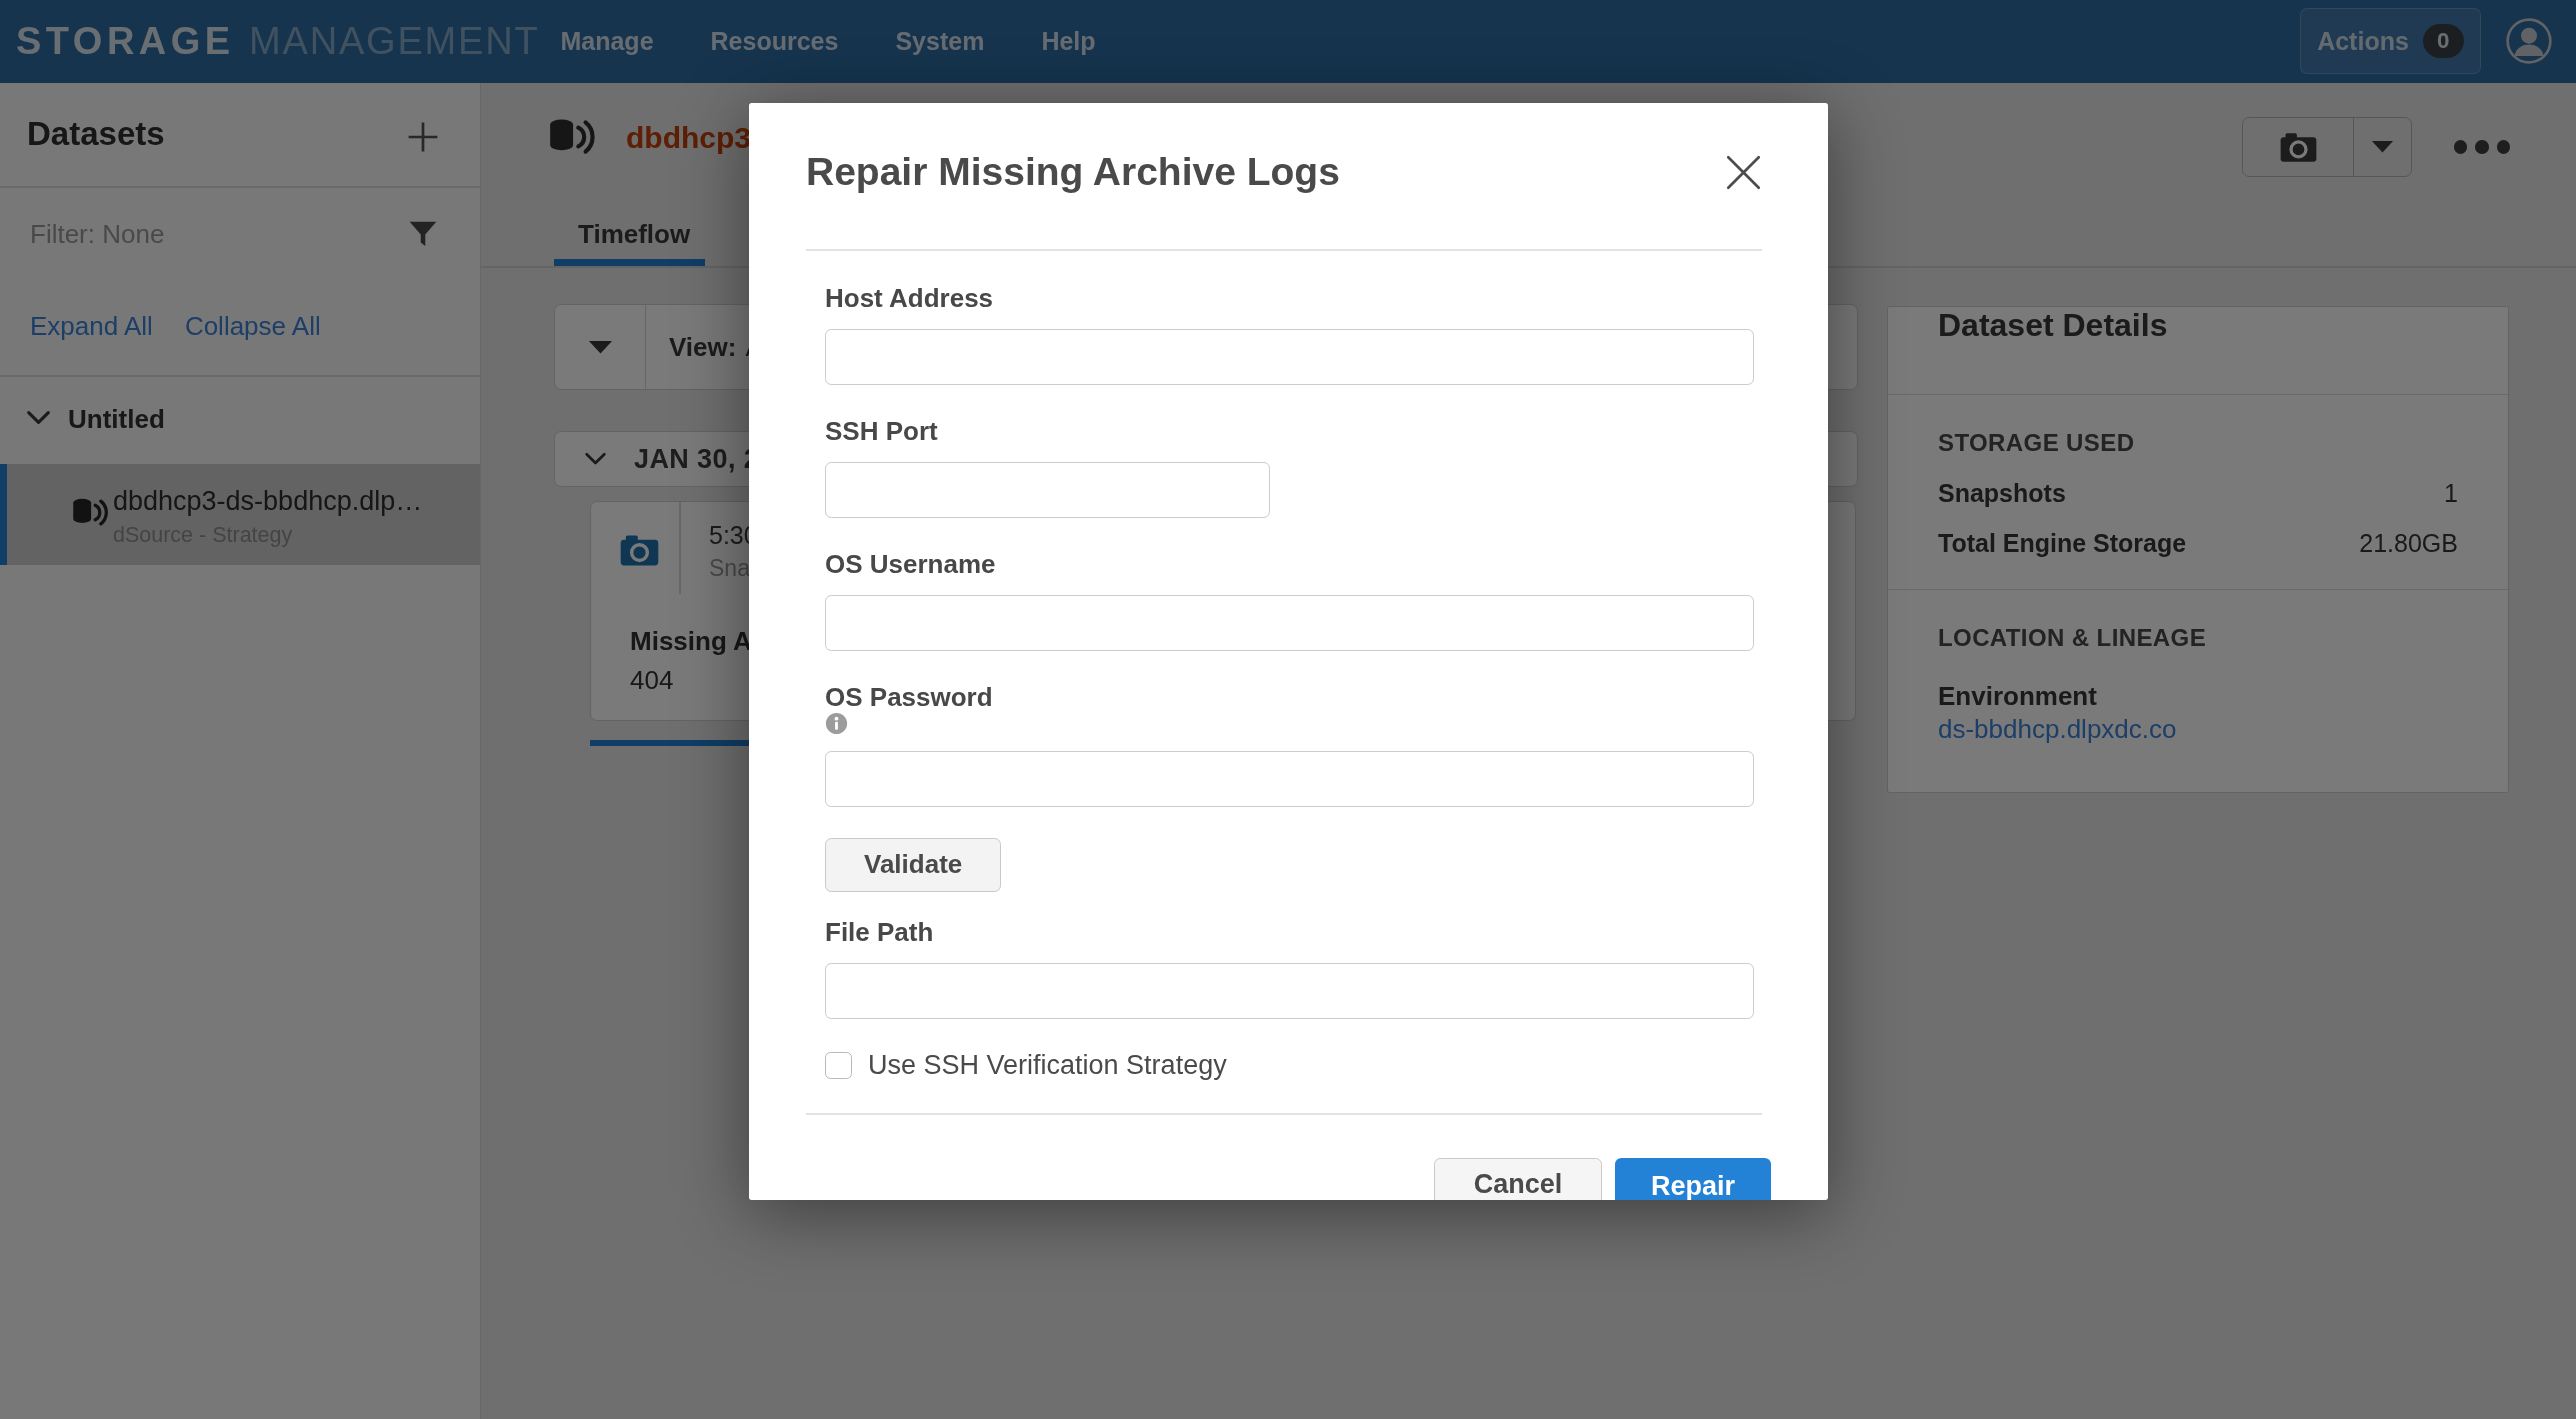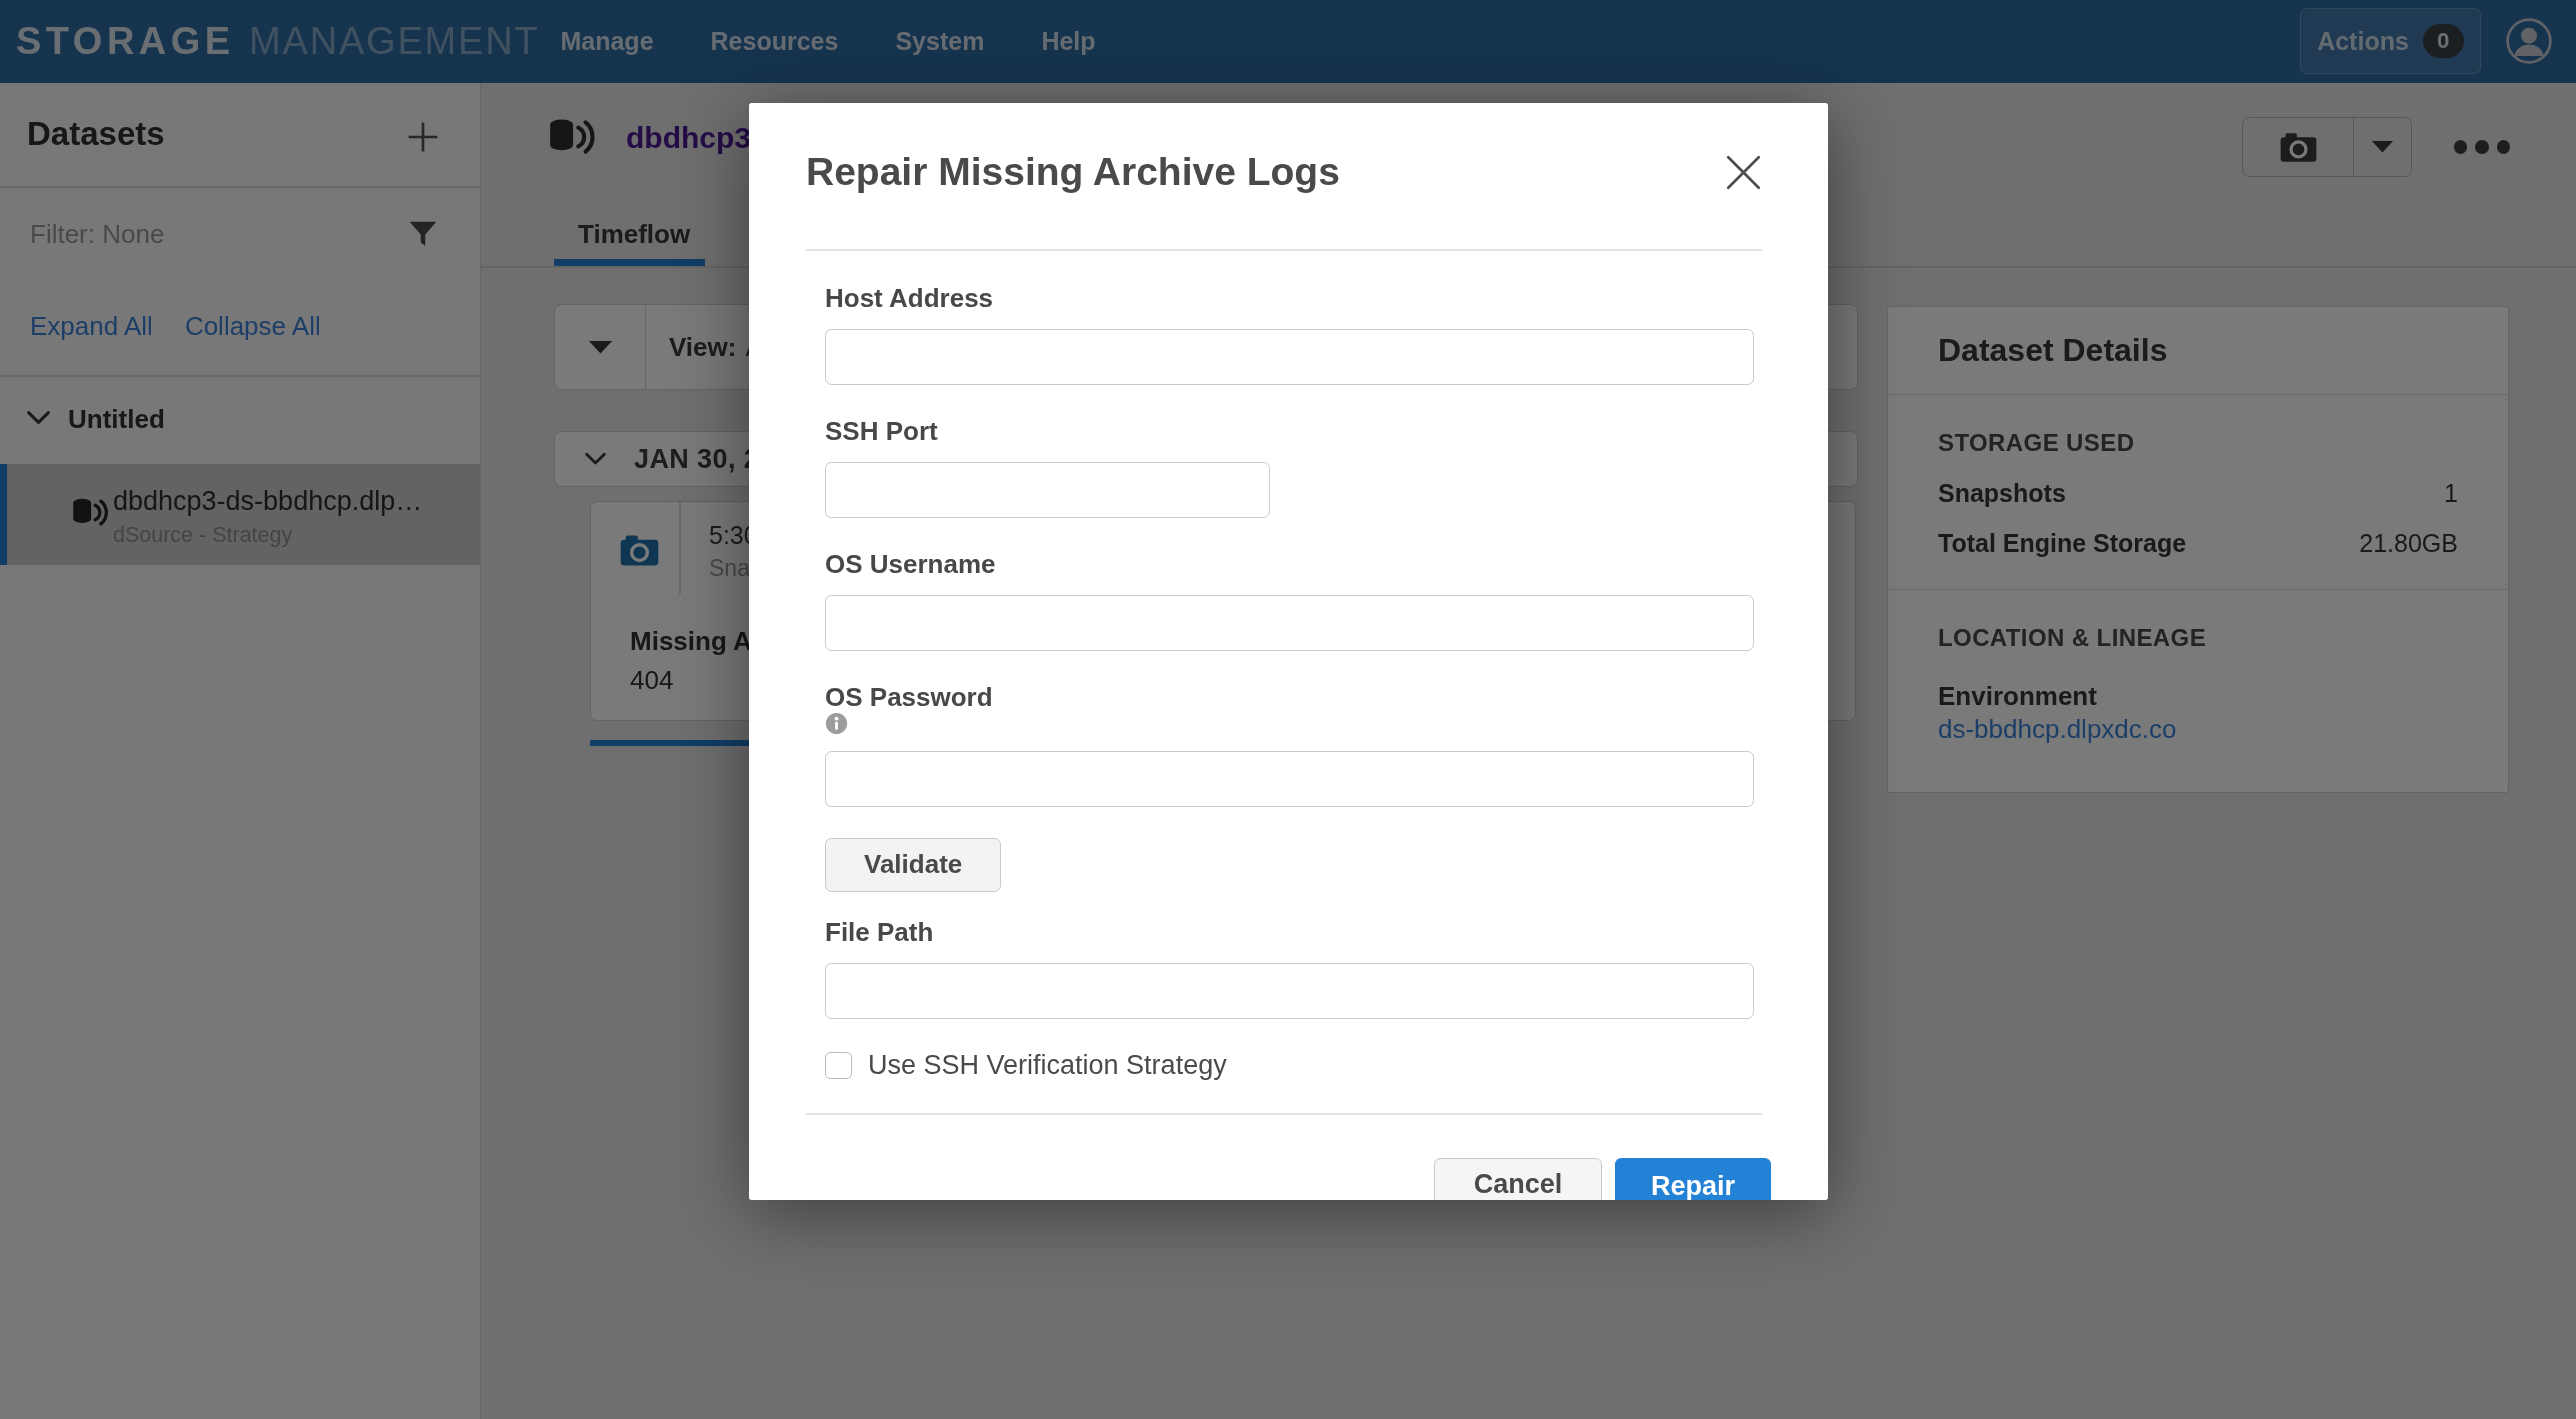--- a/index.html
+++ b/index.html
@@ -36,21 +36,21 @@
   .sb-group .chev{position:absolute;left:26px;top:32px}
   .sb-group-label{position:absolute;left:68px;top:27px;font-size:26px;font-weight:700;color:#333}
   .dataset-item{position:absolute;left:0;right:0;top:381px;height:101px;background:var(--selected_bg,#cfcfcf);border-left:7.2px solid var(--accent,#2382d5);box-sizing:border-box;cursor:pointer}
   .ds-icon{position:absolute;left:63px;top:29px}
   .ds-name{position:absolute;left:106px;top:21.5px;font-size:27px;font-weight:500;color:#2e2e2e;white-space:nowrap}
   .ds-status{position:absolute;left:106px;top:59px;font-size:21.5px;color:#8f8f8f}
 
   
   .content{position:absolute;top:83px;left:481px;right:0;bottom:0}
   .page-icon{position:absolute;left:65px;top:29px}
-  .page-title{position:absolute;left:145px;top:38px;font-size:30px;font-weight:700;color:#4c1d95;white-space:nowrap}
+  .page-title{position:absolute;left:145px;top:38px;font-size:30px;font-weight:700;color:#c2410c;white-space:nowrap}
   .tab{position:absolute;left:97px;top:136px;font-size:26px;font-weight:700;color:#3a3a3a;cursor:pointer}
   .tab-underline{position:absolute;left:73px;top:176px;width:151px;height:8px;background:var(--accent,#2382d5)}
   .tabbar-border{position:absolute;left:0;right:0;top:183px;height:1.8px;background:#d2d2d2}
   .toolbar{position:absolute;left:73px;top:221px;width:1304px;height:86px;background:#fff;border:1.8px solid #cfcfcf;border-radius:7.2px;display:flex;align-items:center;box-sizing:border-box}
   .caret-cell{width:90px;height:100%;display:flex;align-items:center;justify-content:center;border-right:1.8px solid #d6d6d6;cursor:pointer}
   .view-label{margin-left:23px;font-size:26px;color:#3c3c3c;cursor:pointer}
   .view-label b{font-weight:700;margin-right:9px}
   .datebar{position:absolute;left:73px;top:348px;width:1304px;height:56px;background:#fff;border:1.8px solid #cfcfcf;border-radius:7.2px;display:flex;align-items:center;box-sizing:border-box;cursor:pointer}
   .datebar .chev{margin-left:29px}
   .date-label{margin-left:27px;font-size:27px;font-weight:700;color:#3f3f3f;letter-spacing:0.4px}
@@ -63,21 +63,21 @@
   .err-code{position:absolute;left:39px;top:163px;font-size:26px;color:#333}
   .timeline-indicator{position:absolute;left:109px;top:657px;width:404px;height:6.3px;background:var(--accent,#2382d5)}
   .split-btn{position:absolute;left:1761px;top:34px;width:170px;height:60px;border:1.8px solid #b5b5b5;border-radius:7.2px;display:flex;box-sizing:border-box}
   .seg-cam{flex:1;display:flex;align-items:center;justify-content:center;border-right:1.8px solid #b5b5b5;cursor:pointer}
   .seg-caret{width:57px;display:flex;align-items:center;justify-content:center;cursor:pointer}
   .dots-btn{position:absolute;left:1969px;top:48px;display:flex;gap:8px;cursor:pointer;padding:9px 3.6px}
   .dot{width:13.5px;height:13.5px;border-radius:50%;background:#3f3f3f}
 
   
   .details{position:absolute;left:1406px;top:223px;width:622px;height:487px;background:#fff;border:1.8px solid #cfcfcf;border-radius:2.7px;box-sizing:border-box}
-  .dp-head{height:87px;border-bottom:1.8px solid #ddd;display:flex;align-items:center;padding:0 50px}
+  .dp-head{height:87px;border-bottom:1.8px solid #ddd;display:flex;padding:0 50px}
   .dp-title{font-size:32px;font-weight:700;color:#3a3a3a}
   .dp-sec{padding:34px 50px 30.5px;border-bottom:1.8px solid #ddd}
   .dp-sec.last{border-bottom:none}
   .dp-caps{font-size:24px;font-weight:700;color:#4a4a4a;letter-spacing:0.4px}
   .dp-row{display:flex;justify-content:space-between;margin-top:21.5px;font-size:25px;color:#383838}
   .dp-row:first-of-type{margin-top:29px}
   .dp-row .lbl{font-weight:700}
   .dp-envlabel{margin-top:29px;font-size:26px;font-weight:700;color:#383838}
   .dp-link{margin-top:2px;font-size:26px;color:var(--link,#3b82d8);cursor:pointer}
 

